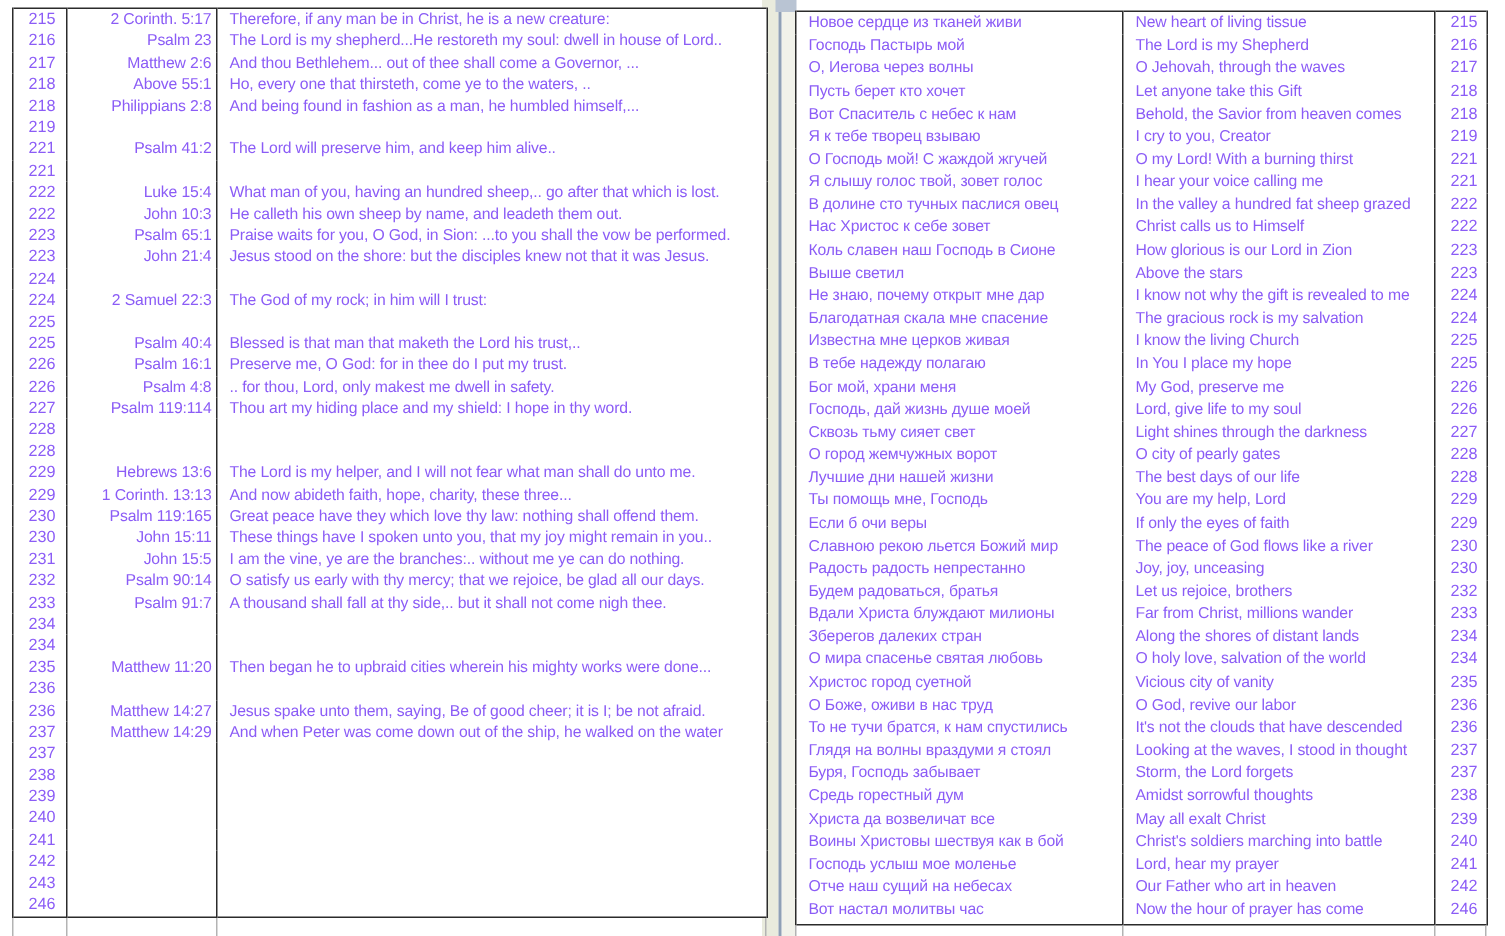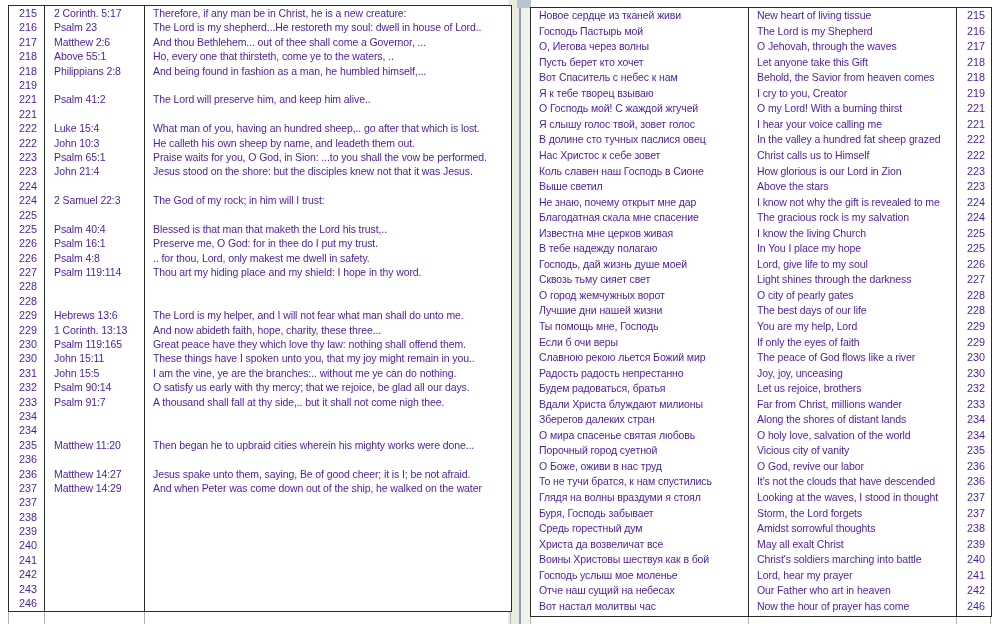--- a/index.html
+++ b/index.html
@@ -3,21 +3,21 @@
 <meta charset="utf-8">
 <style>
   html, body { margin: 0; padding: 0; }
   #stage {
     position: relative;
     width: 1003px;
     height: 624px;
     background: #ffffff;
     overflow: hidden;
     font-family: "Liberation Sans", "DejaVu Sans", sans-serif;
-    color: #4c1d95;
+    color: #8b5cf6;
   }
   .page-table {
     position: absolute;
     border-collapse: collapse;
     table-layout: fixed;
     background: #ffffff;
     border: 1px solid #2b2b2b;
   }
   .page-table td {
     border-left: 1px solid #2b2b2b;
@@ -32,21 +32,21 @@
   }
   #left-table  { left: 8px;   top: 5px; width: 503px; height: 607px; }
   #right-table { left: 530px; top: 7px; width: 461px; height: 610px; }
   #left-table  .c-num  { width: 36px; }
   #left-table  .c-ref  { width: 100px; }
   #left-table  .c-text { width: 367px; }
   #right-table .c-ru   { width: 218px; }
   #right-table .c-en   { width: 208px; }
   #right-table .c-num  { width: 35px; }
   td.num { padding-left: 10px; font-size: 10.8px; letter-spacing: 0; }
-  td.ref { padding-left: 9px; }
+  td.ref { padding-left: 9px; text-align: right; }
 
   .margin-strip {
     position: absolute;
     left: 508px; top: 0; width: 11px; height: 624px;
     background: #e9ebdd;
   }
   .margin-strip-right {
     position: absolute;
     left: 521px; top: 0; width: 9px; height: 624px;
     background: #f1f2ea;
@@ -380,20 +380,25 @@
           <td class="ru">Известна мне церков живая</td>
           <td class="en">I know the living Church</td>
           <td class="num">225</td>
         </tr>
         <tr>
           <td class="ru">В тебе надежду полагаю</td>
           <td class="en">In You I place my hope</td>
           <td class="num">225</td>
         </tr>
         <tr>
+          <td class="ru">Бог мой, храни меня</td>
+          <td class="en">My God, preserve me</td>
+          <td class="num">226</td>
+        </tr>
+        <tr>
           <td class="ru">Господь, дай жизнь душе моей</td>
           <td class="en">Lord, give life to my soul</td>
           <td class="num">226</td>
         </tr>
         <tr>
           <td class="ru">Сквозь тьму сияет свет</td>
           <td class="en">Light shines through the darkness</td>
           <td class="num">227</td>
         </tr>
         <tr>
@@ -440,21 +445,21 @@
           <td class="ru">Зберегов далеких стран</td>
           <td class="en">Along the shores of distant lands</td>
           <td class="num">234</td>
         </tr>
         <tr>
           <td class="ru">О мира спасенье святая любовь</td>
           <td class="en">O holy love, salvation of the world</td>
           <td class="num">234</td>
         </tr>
         <tr>
-          <td class="ru">Порочный город суетной</td>
+          <td class="ru">Христос город суетной</td>
           <td class="en">Vicious city of vanity</td>
           <td class="num">235</td>
         </tr>
         <tr>
           <td class="ru">О Боже, оживи в нас труд</td>
           <td class="en">O God, revive our labor</td>
           <td class="num">236</td>
         </tr>
         <tr>
           <td class="ru">То не тучи братся, к нам спустились</td>

